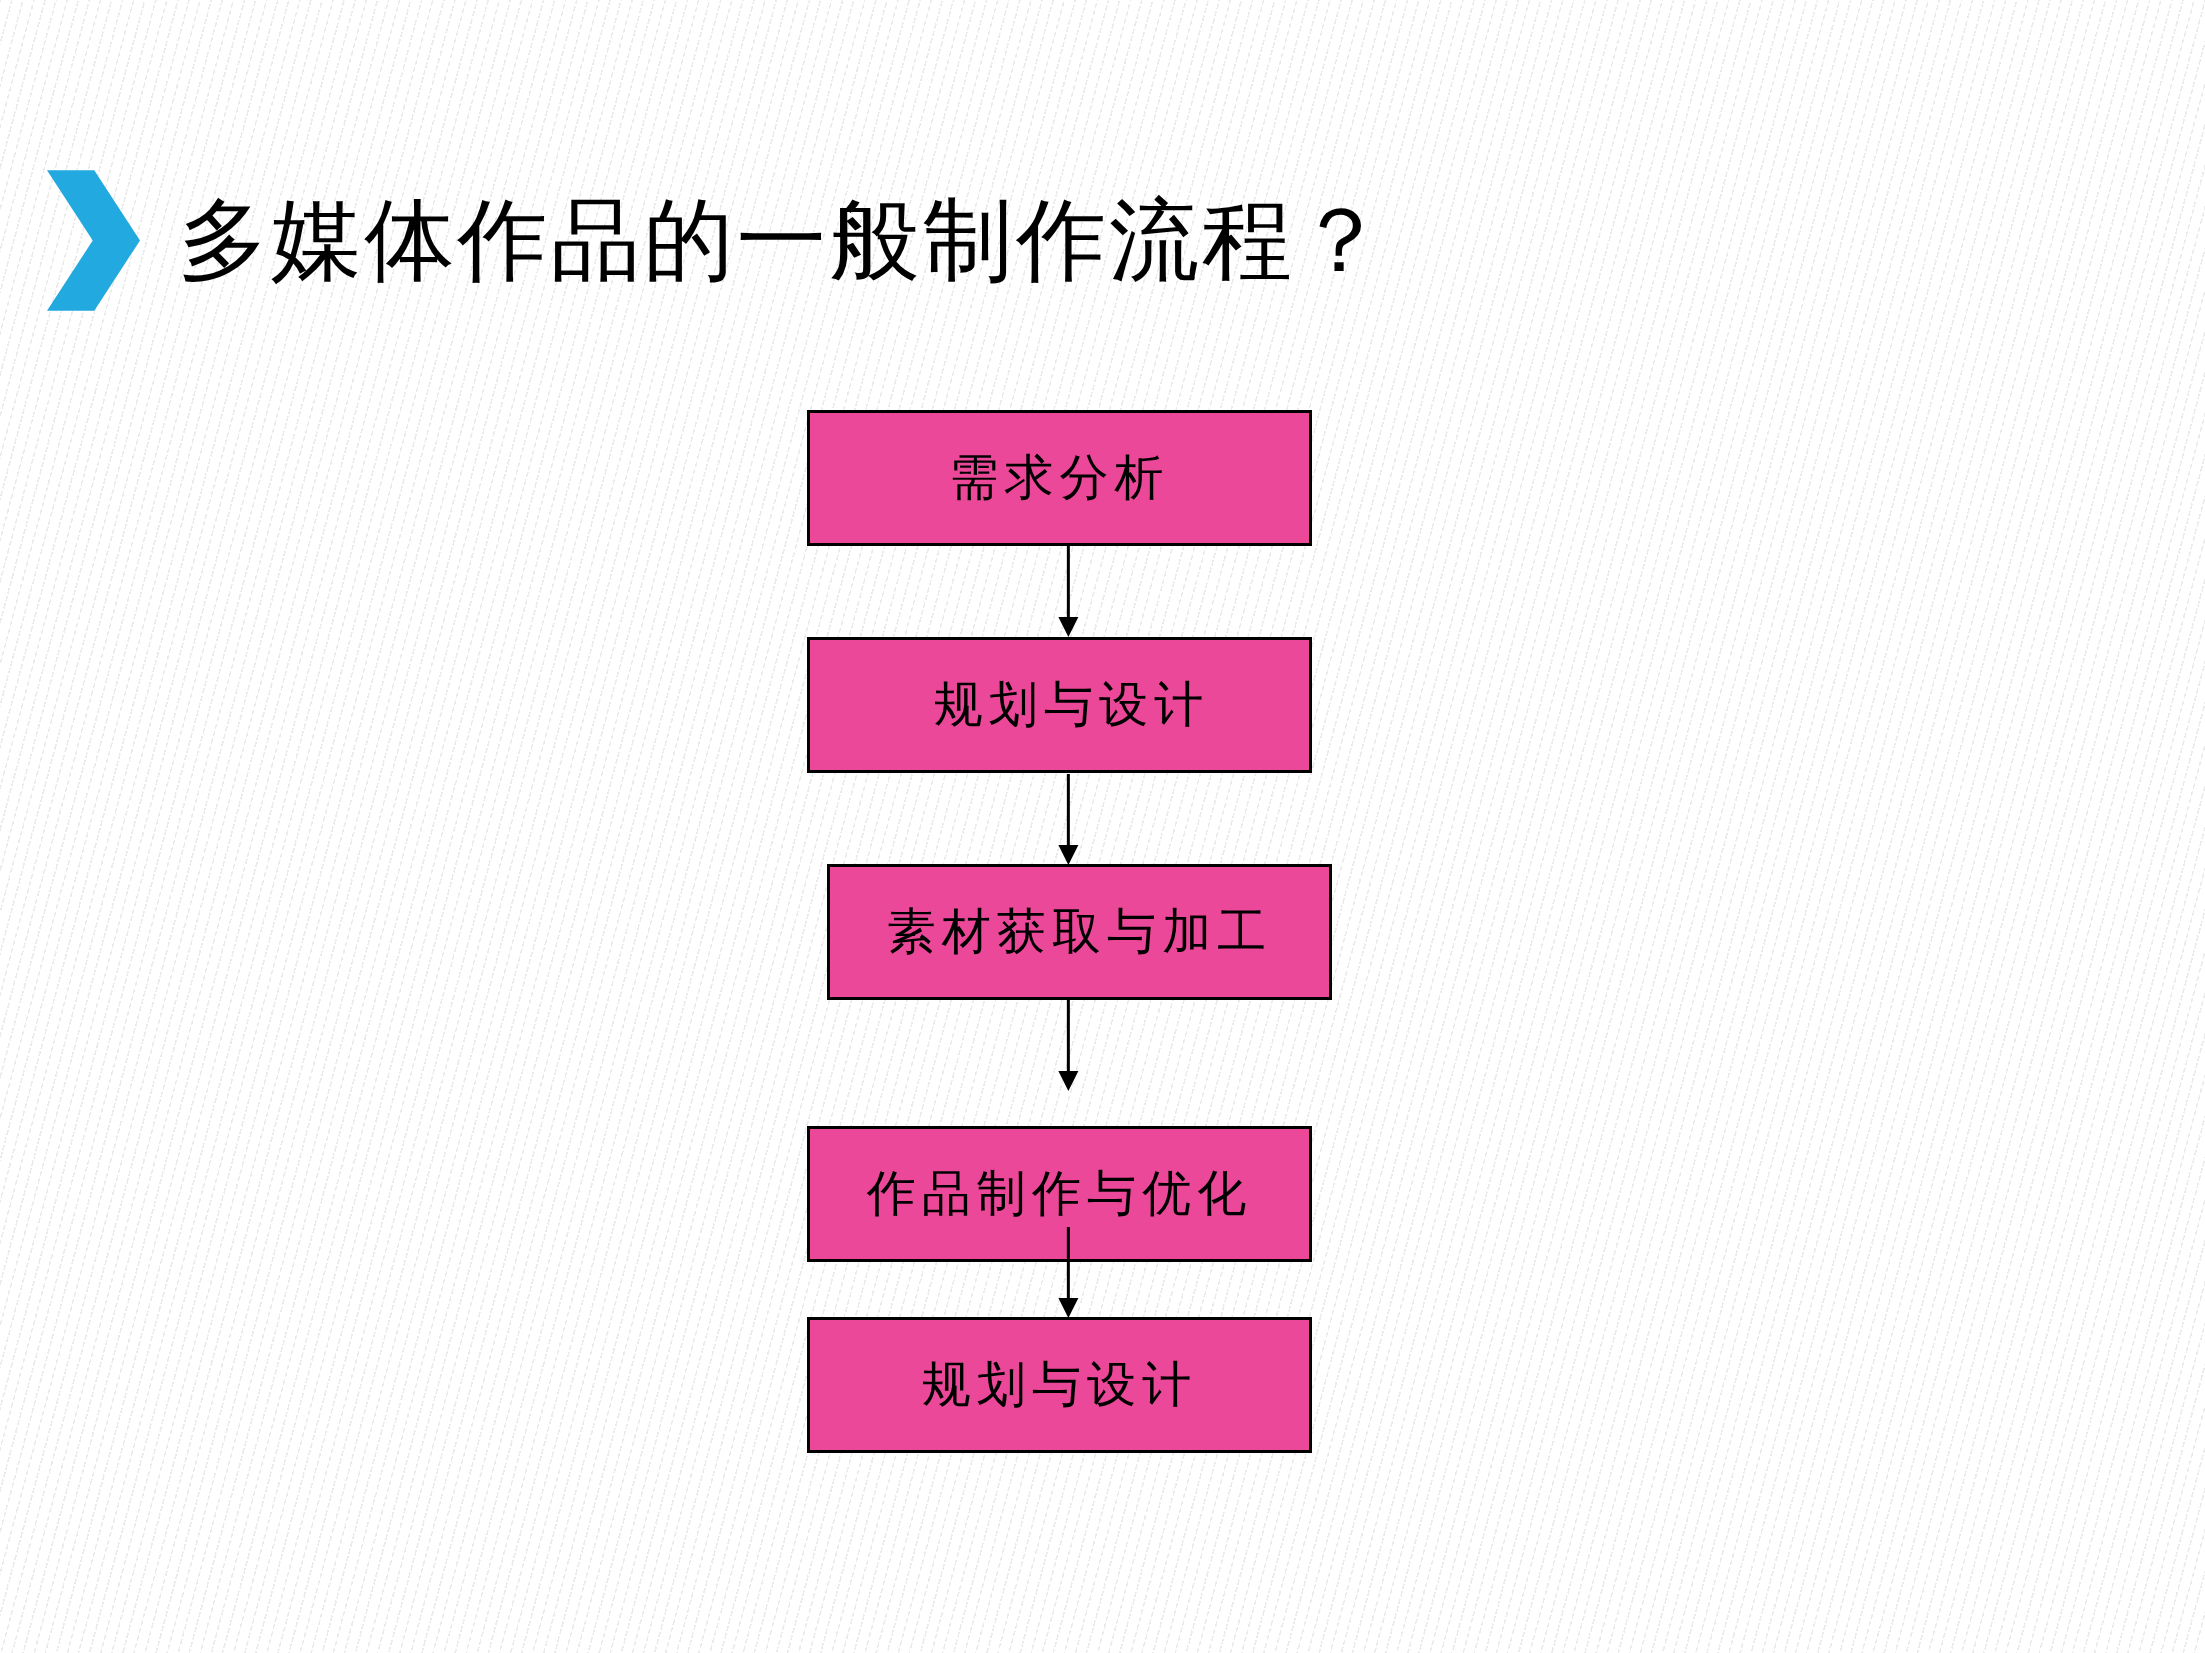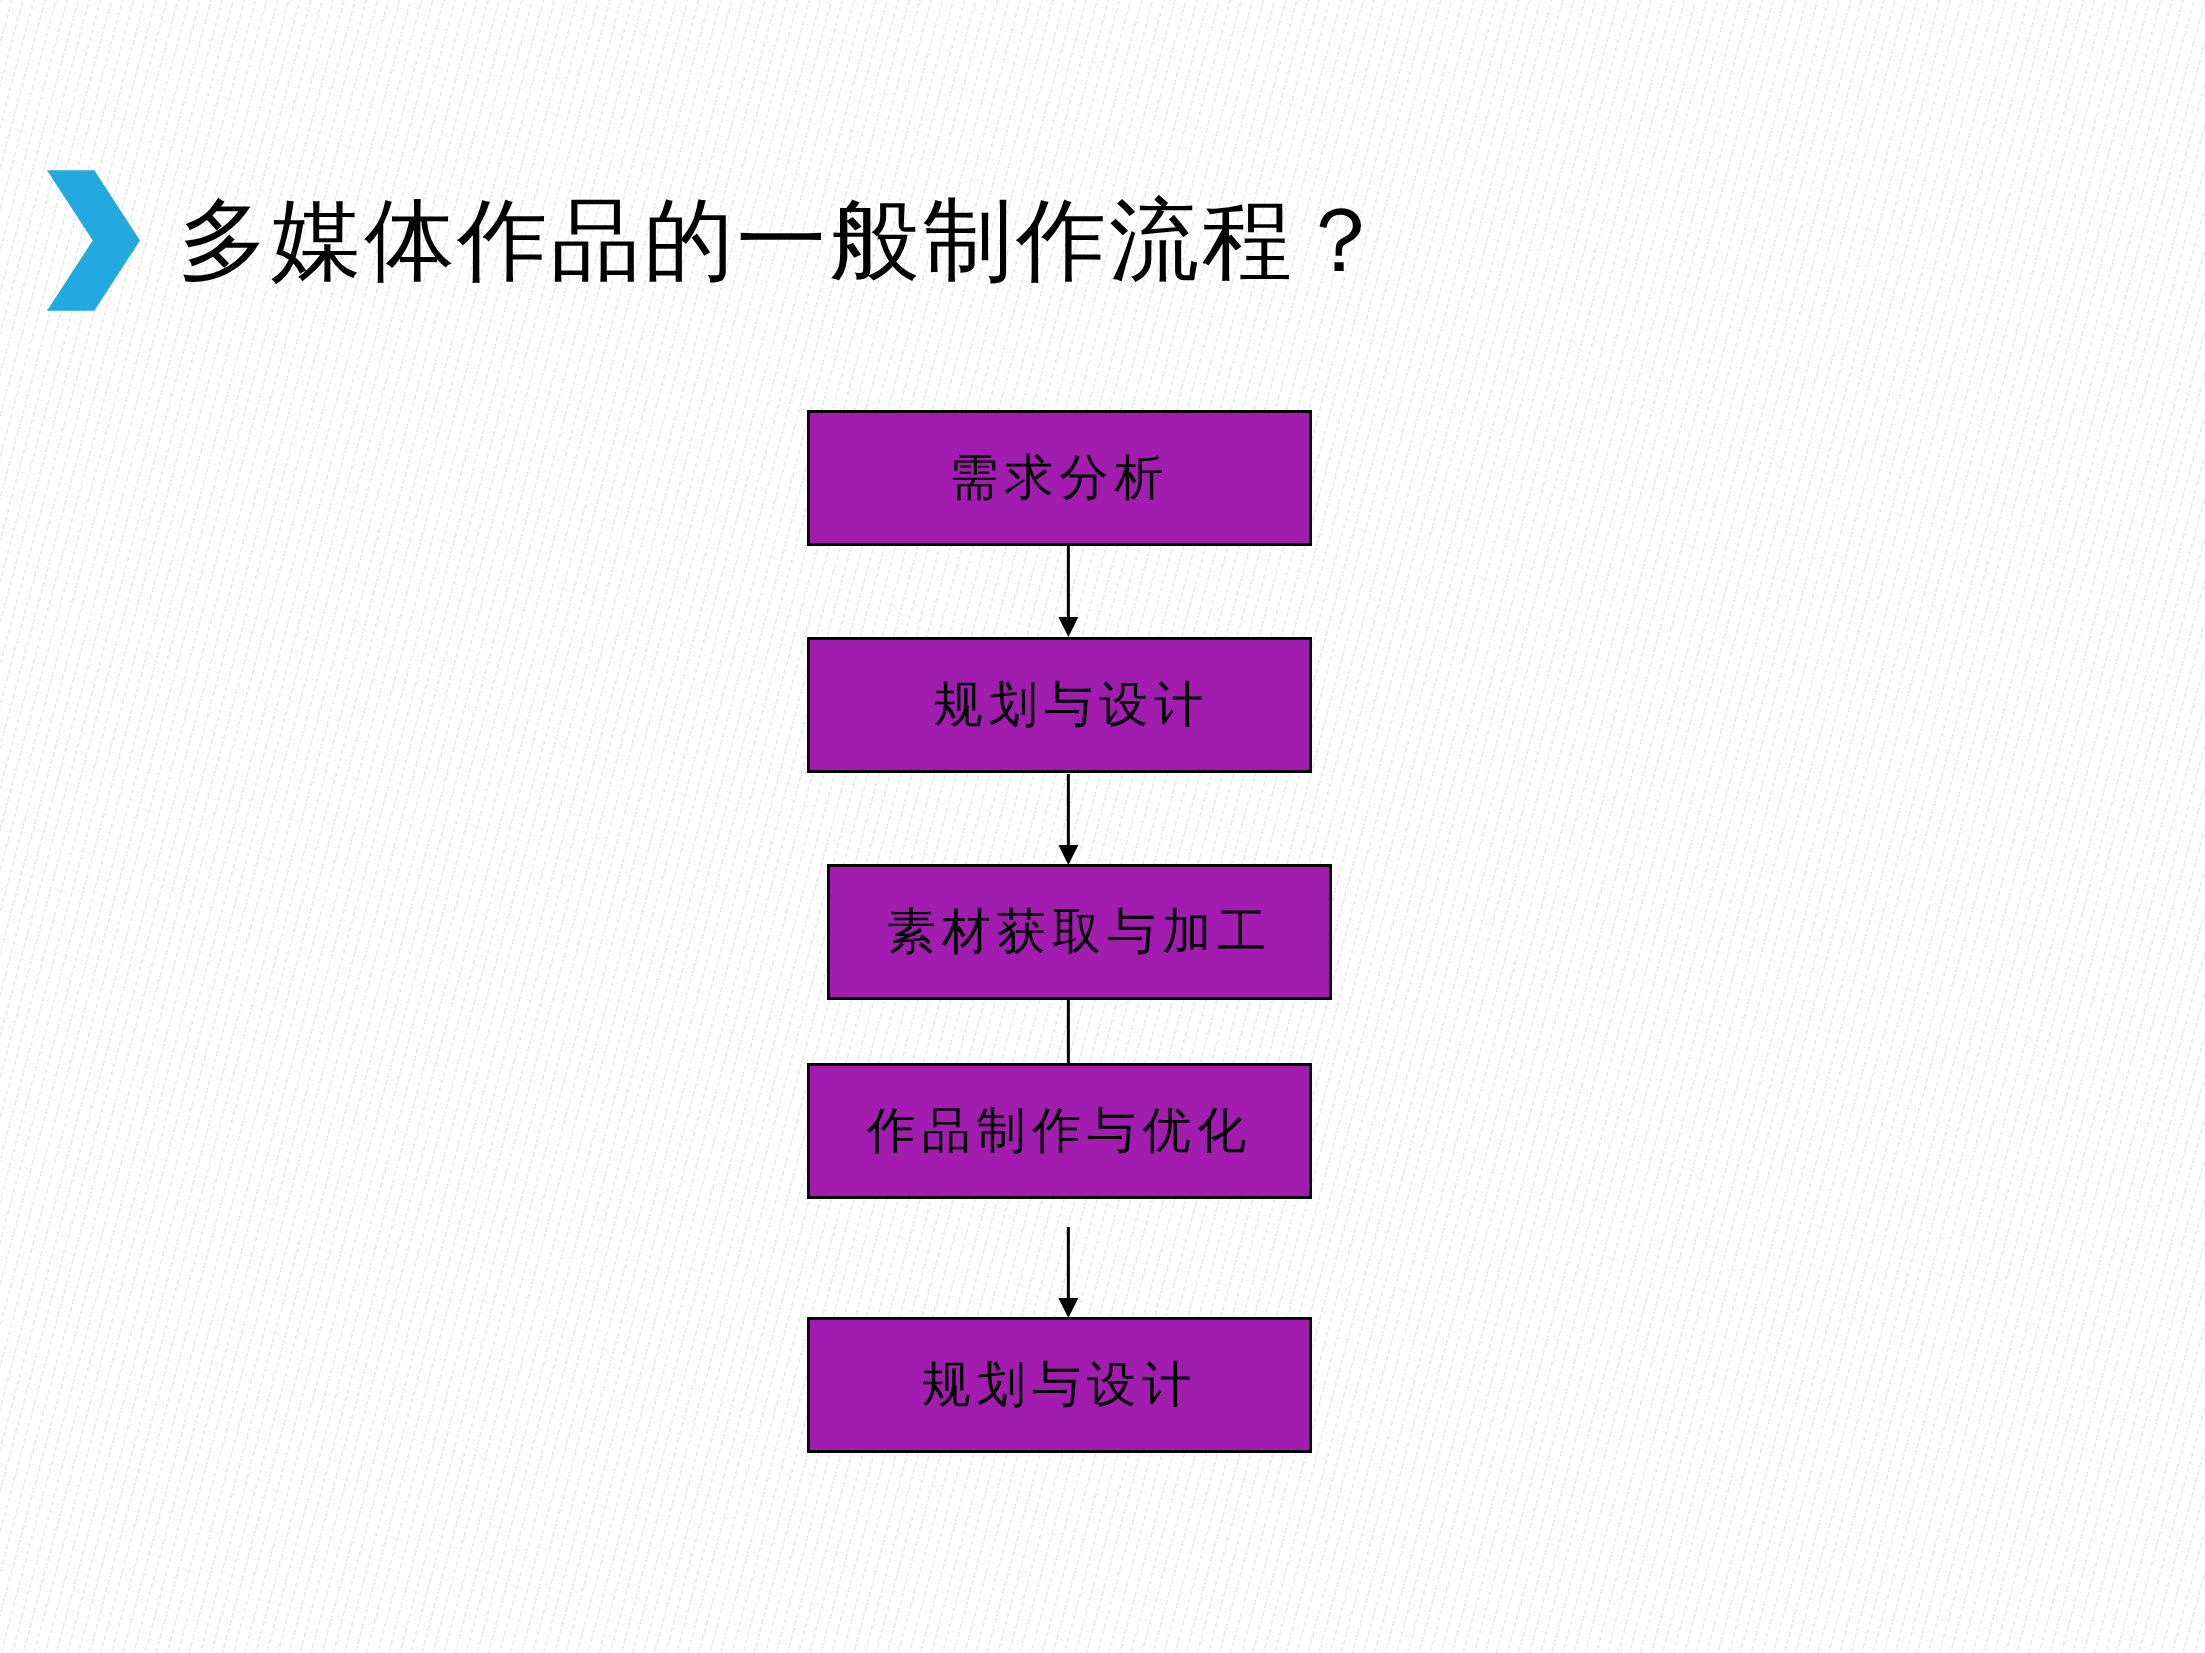--- a/index.html
+++ b/index.html
@@ -53,36 +53,36 @@
     top: 410px;
     width: 505px;
     height: 1045px;
   }
   .flow-step {
     position: absolute;
     left: 0;
     width: 505px;
     height: 136px;
     box-sizing: border-box;
-    background: #a21caf;
+    background: #ec4899;
     border: 3.1px solid #000;
     display: flex;
     align-items: center;
     justify-content: center;
   }
   .flow-step .step-label {
     font-size: 49px;
     letter-spacing: 6.1px;
     color: #000;
     white-space: nowrap;
   }
   .step-1 { top: 0; }
   .step-2 { top: 227px; padding-left: 24px; }
   .step-3 { top: 454px; margin-left: 20px; }
-  .step-4 { top: 653px; }
+  .step-4 { top: 716px; }
   .step-5 { top: 907px; }
 
   .flow-arrow {
     position: absolute;
     left: 50%;
     transform: translateX(calc(-50% + 8.4px));
     width: 20px;
     height: 91px;
   }
   .arrow-1 { top: 136px; }

